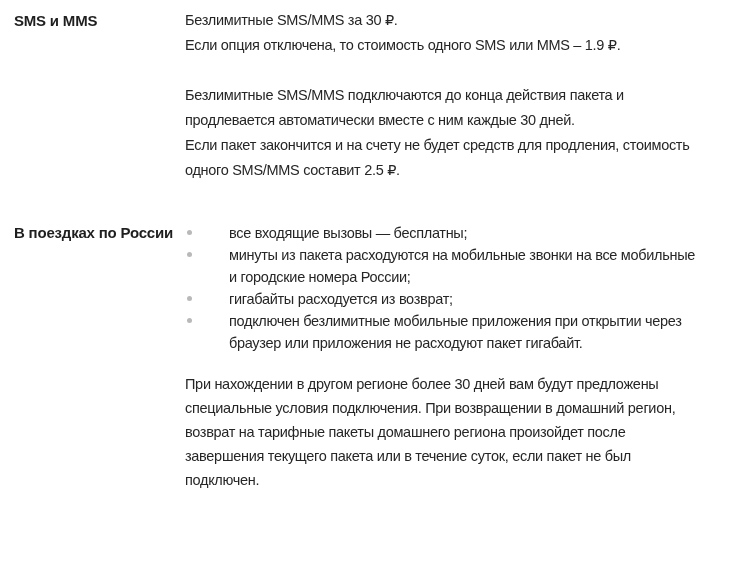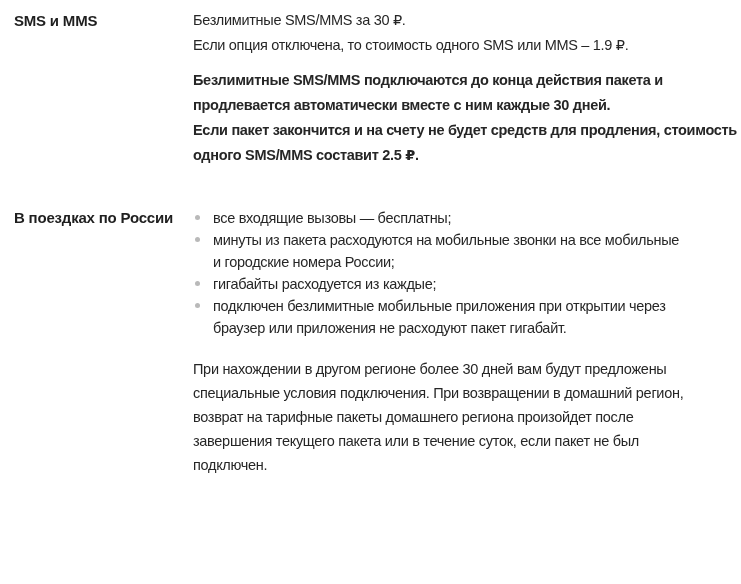--- a/index.html
+++ b/index.html
@@ -3,57 +3,57 @@
 <meta charset="utf-8">
 <style>
   * { margin: 0; padding: 0; box-sizing: border-box; }
   html, body { width: 741px; height: 584px; background: #ffffff; overflow: hidden; }
   body {
     font-family: "Liberation Sans", "DejaVu Sans", sans-serif;
     color: #262626;
     -webkit-font-smoothing: antialiased;
   }
   .page { width: 741px; height: 584px; padding-top: 8px; }
-  .section { display: flex; align-items: flex-start; justify-content: space-between; }
+  .section { display: flex; align-items: flex-start; }
   .section + .section { margin-top: 37px; }
   .label-col {
     width: 185px;
     flex: 0 0 185px;
     padding-left: 14px;
     font-size: 15px;
     font-weight: 700;
     line-height: 25px;
     color: #1f1f1f;
     letter-spacing: -0.2px;
   }
   .content-col {
     flex: 1 1 auto;
     width: 548px;
     max-width: 548px;
     font-size: 14.5px;
     line-height: 25px;
     letter-spacing: -0.3px;
   }
   .content-col p { white-space: pre-line; }
-  .content-col p + p { margin-top: 10px; font-weight: bold; }
+  .content-col p + p { margin-top: 25px; }
   ul.bullets {
     list-style: none;
     margin-top: 2px;
     line-height: 22px;
   }
   ul.bullets li { display: flex; align-items: flex-start; }
   .dot {
     flex: 0 0 5px;
     width: 5px;
     height: 5px;
     border-radius: 50%;
     background: #b9b9b9;
     margin: 8px 13px 0 2px;
   }
-  .li-text { white-space: pre-line; flex: 1 1 auto; }
+  .li-text { white-space: pre-line; flex: 1 1 auto; margin-left: 24px; }
   .closing { margin-top: 18px; line-height: 24px; }
 </style>
 </head>
 <body>
 
 <div class="page">
 
   <div class="section">
     <div class="label-col">SMS и MMS</div>
     <div class="content-col">
@@ -74,21 +74,21 @@
           <span class="dot"></span>
           <span class="li-text">все входящие вызовы — бесплатны;</span>
         </li>
         <li>
           <span class="dot"></span>
           <span class="li-text">минуты из пакета расходуются на мобильные звонки на все мобильные
 и городские номера России;</span>
         </li>
         <li>
           <span class="dot"></span>
-          <span class="li-text">гигабайты расходуется из каждые;</span>
+          <span class="li-text">гигабайты расходуется из возврат;</span>
         </li>
         <li>
           <span class="dot"></span>
           <span class="li-text">подключен безлимитные мобильные приложения при открытии через
 браузер или приложения не расходуют пакет гигабайт.</span>
         </li>
       </ul>
       <p class="closing">При нахождении в другом регионе более 30 дней вам будут предложены
 специальные условия подключения. При возвращении в домашний регион,
 возврат на тарифные пакеты домашнего региона произойдет после

